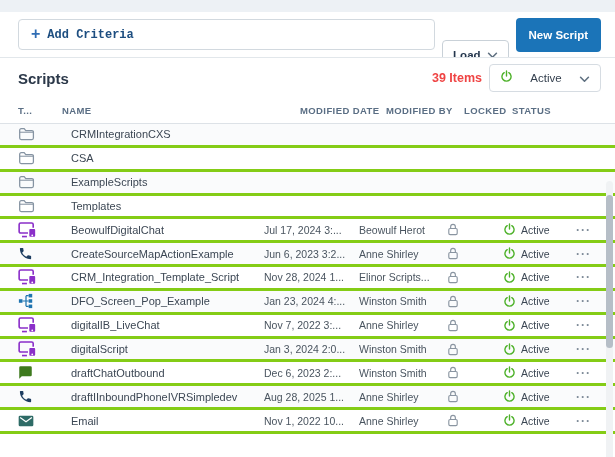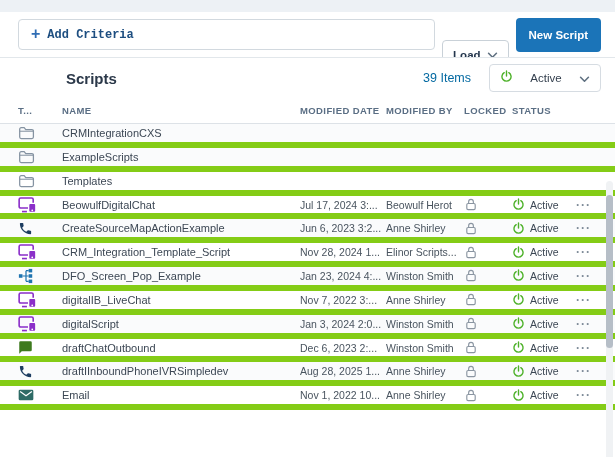--- a/index.html
+++ b/index.html
@@ -30,45 +30,45 @@
     cursor:pointer; border:1px solid transparent; white-space:nowrap;
   }
   .btn-load { background:#fff; border-color:#c9d1d8; color:#24364d; padding:0 10px;margin-top:40px; }
   .btn-primary { background:#1b74b8; color:#fff; padding:16px 12px; }
 
   
   .panel { border-top:1px solid #e2e7eb; background:#fff; position:relative; }
   .panel-header {
     height:40px; display:flex; align-items:center; padding:0 14px 0 18px;
   }
-  .panel-title { font-size:15px; font-weight:bold; color:#2b3849;margin-left:48px; }
+  .panel-title { font-size:15px; font-weight:bold; color:#2b3849; }
   .panel-header .spacer { flex:1; }
-  .items-count { font-size:12.5px; font-weight:normal; color:#0369a1; margin-right:18px; }
+  .items-count { font-size:12.5px; font-weight:bold; color:#ef4444; margin-right:7px; }
   .status-filter {
     width:112px; height:28px; border:1px solid #d6dce2; border-radius:4px;
     display:flex; align-items:center; padding:0 10px; gap:9px; cursor:pointer;
     background:#fff;
   }
   .status-filter .label { flex:1; font-size:11.5px; color:#333f4d; text-align:center; }
 
   
   .grid-cols {
     display:grid;
     grid-template-columns:44px 1fr 86px 78px 48px 64px 28px;
     align-items:center;
     padding-left:18px; padding-right:11px;
   }
   .table-header {
     height:26px; border-bottom:1px solid #dde2e7;
     font-size:9.5px; font-weight:bold; color:#5a6e84; letter-spacing:.4px;
   }
   .table-body { height:334px; position:relative; }
   .row {
-    height:23.85px; border-bottom:6px solid #84cc16; cursor:pointer;
-    font-size:11px; color:#3c4754;
+    height:23.85px; border-bottom:3px solid #84cc16; cursor:pointer;
+    font-size:11px; color:#3c4754;gap:9px;
   }
   .row.striped { background:#fafbfc; }
   .cell-icon { display:flex; align-items:center; }
   .cell-icon svg { display:block; }
   .cell-name { overflow:hidden; white-space:nowrap; text-overflow:ellipsis; padding-right:8px; }
   .cell-date, .cell-by {
     font-size:10.5px; color:#49545f;
     overflow:hidden; white-space:nowrap; padding-right:12px;
   }
   .cell-locked { display:flex; align-items:center; }
@@ -141,20 +141,34 @@
     <path d="M1.7 5.6h14.7" stroke="#8593a2" stroke-width="1.1"></path>
   </svg>
         </span>
     <span class="cell-name">CRMIntegrationCXS</span>
     <span class="cell-date"></span>
     <span class="cell-by"></span>
     <span class="cell-locked"></span>
     <span class="cell-status"></span>
     <span class="cell-menu"></span>
   </div>
+      <div class="grid-cols row">
+    <span class="cell-icon">
+          <svg width="17" height="14" viewBox="0 0 18 15" xmlns="http://www.w3.org/2000/svg">
+    <path d="M1.7 3.4a1.6 1.6 0 0 1 1.6-1.6h3.2l1.7 2h6.6a1.6 1.6 0 0 1 1.6 1.6v6.5a1.6 1.6 0 0 1-1.6 1.6H3.3a1.6 1.6 0 0 1-1.6-1.6z" fill="none" stroke="#8593a2" stroke-width="1.35"></path>
+    <path d="M1.7 5.6h14.7" stroke="#8593a2" stroke-width="1.1"></path>
+  </svg>
+        </span>
+    <span class="cell-name">CSA</span>
+    <span class="cell-date"></span>
+    <span class="cell-by"></span>
+    <span class="cell-locked"></span>
+    <span class="cell-status"></span>
+    <span class="cell-menu"></span>
+  </div>
       <div class="grid-cols row striped">
     <span class="cell-icon">
           <svg width="17" height="14" viewBox="0 0 18 15" xmlns="http://www.w3.org/2000/svg">
     <path d="M1.7 3.4a1.6 1.6 0 0 1 1.6-1.6h3.2l1.7 2h6.6a1.6 1.6 0 0 1 1.6 1.6v6.5a1.6 1.6 0 0 1-1.6 1.6H3.3a1.6 1.6 0 0 1-1.6-1.6z" fill="none" stroke="#8593a2" stroke-width="1.35"></path>
     <path d="M1.7 5.6h14.7" stroke="#8593a2" stroke-width="1.1"></path>
   </svg>
         </span>
     <span class="cell-name">ExampleScripts</span>
     <span class="cell-date"></span>
     <span class="cell-by"></span>

